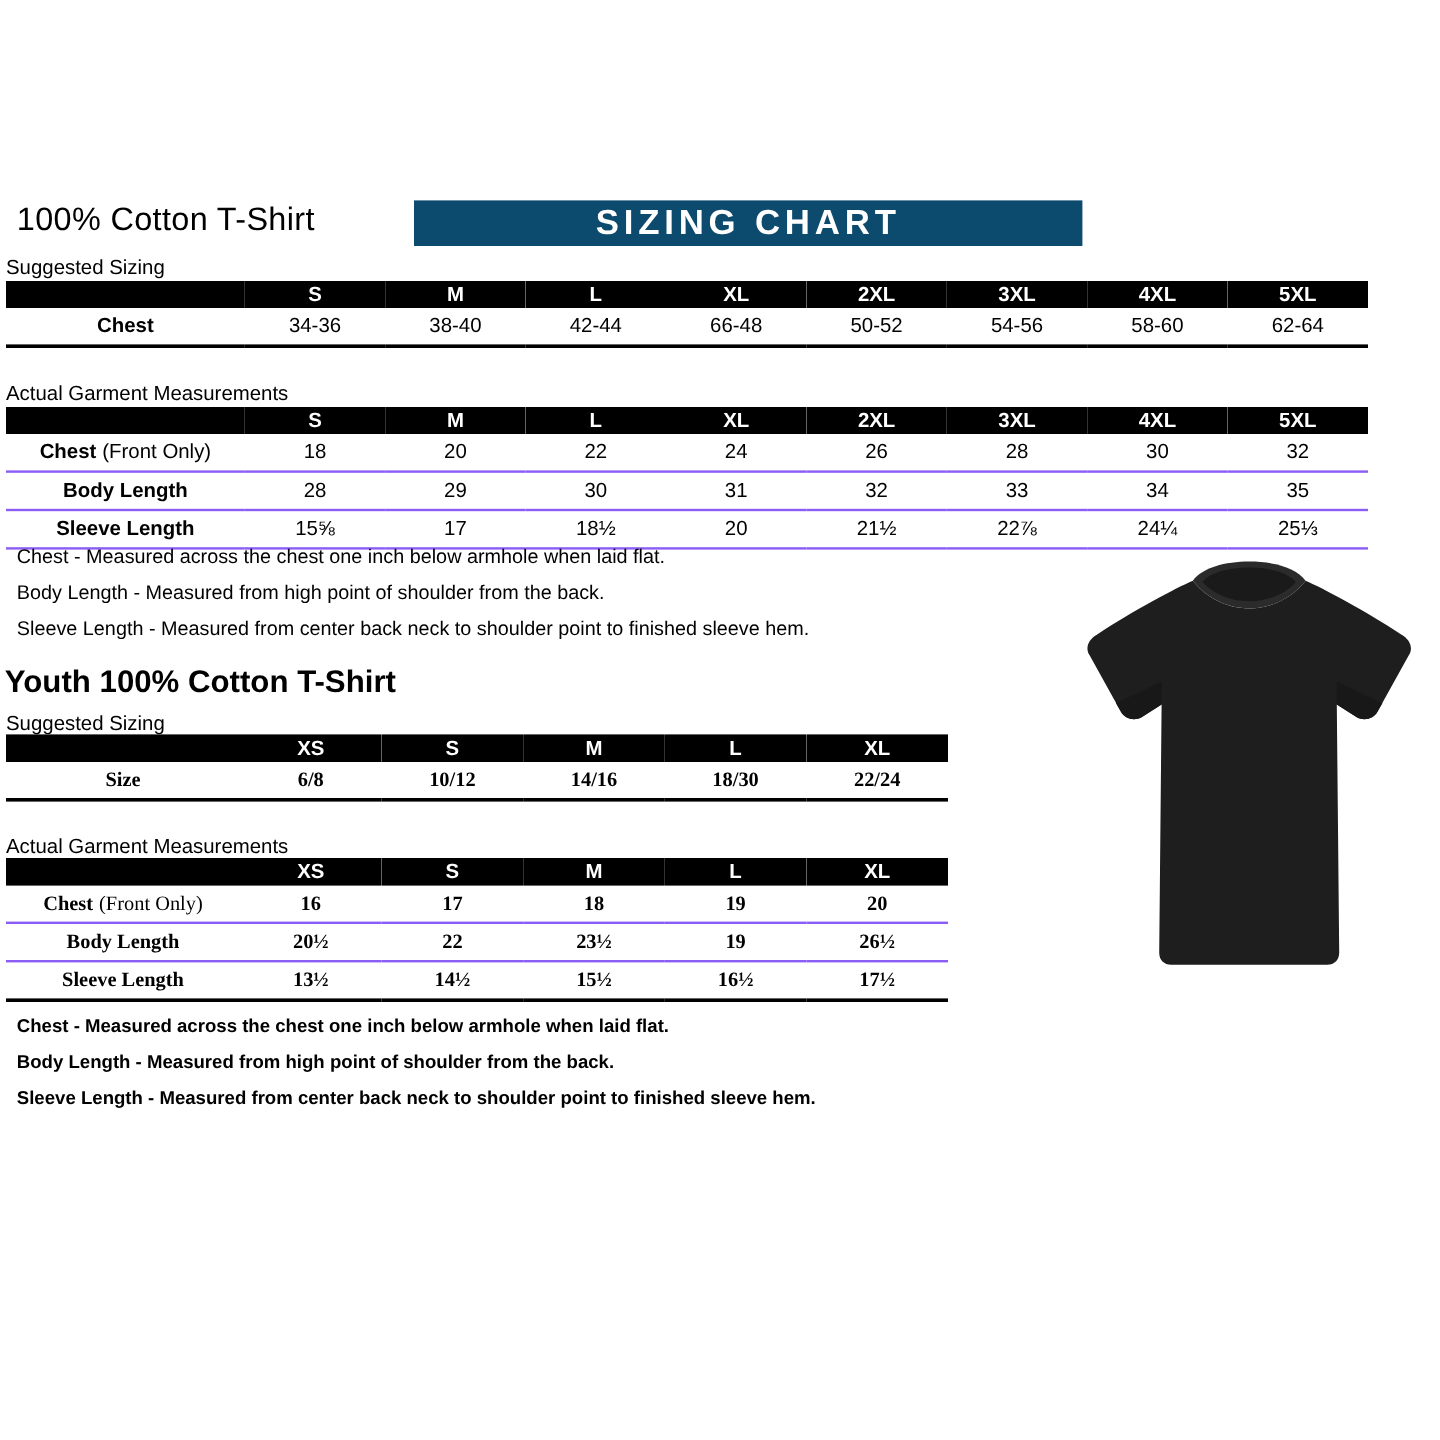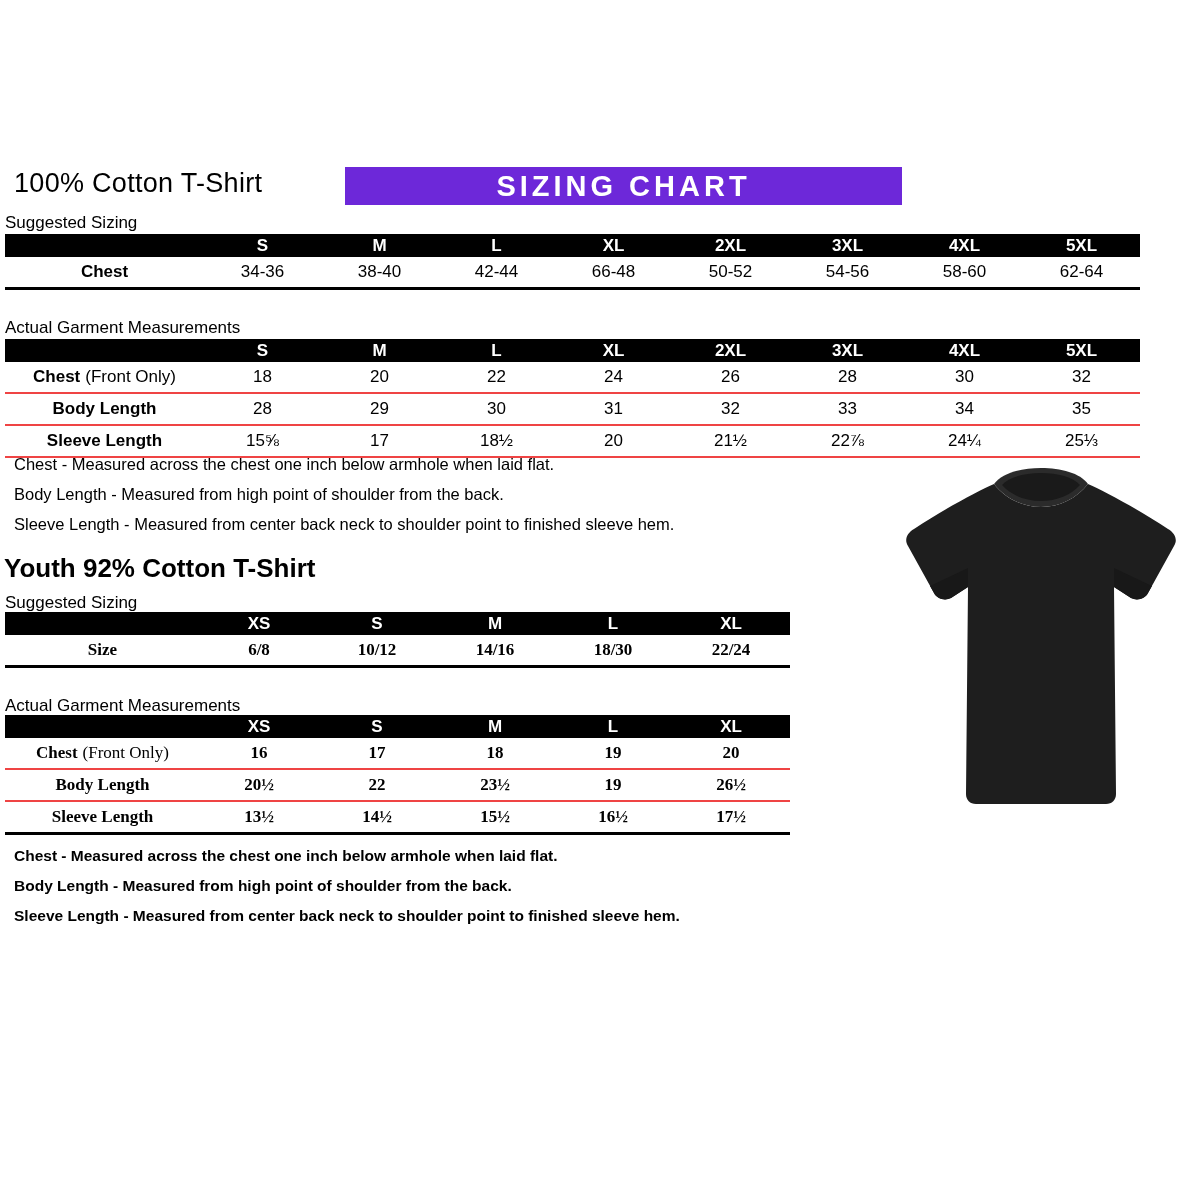--- a/index.html
+++ b/index.html
@@ -12,33 +12,33 @@
     overflow: hidden;
   }
   .abs { position: absolute; }
 
   #page-title {
     left: 14px; top: 168px;
     font-size: 27px; font-weight: 400; letter-spacing: .3px;
   }
   #banner {
     left: 345px; top: 167px; width: 557px; height: 38px;
-    background: #6d28d9; color: #fff;
+    background: #0c4a6e; color: #fff;
     text-align: center; line-height: 38px;
     font-size: 29px; font-weight: 700; letter-spacing: 4px;
   }
   .section-label { font-size: 17px; }
 
   table.sz { border-collapse: collapse; table-layout: fixed; }
   table.sz th, table.sz td { padding: 0; text-align: center; font-size: 17px; overflow: hidden; }
   table.sz thead th { background: #000; color: #fff; font-weight: 700; height: 23px; }
   table.sz tbody td { height: 30px; vertical-align: middle; }
   td.rl, th.rl { text-align: left; padding-left: 9px; font-weight: 700; }
   .suffix { font-weight: 400; margin-left: 5px; }
-  tr.rule2 td { border-bottom: 2px solid #ef4444; }
+  tr.rule2 td { border-bottom: 2px solid #8b5cf6; }
   tr.rule3 td { border-bottom: 3px solid #000; }
   .ybold td { font-weight: 700; font-family: Liberation Serif, serif; }
 
   .note { font-size: 16.5px; white-space: nowrap; }
   .note.heavy { font-weight: 700; font-size: 15.5px; }
 
   #youth-title {
     left: 4px; top: 553px;
     font-size: 26px; font-weight: 700;
   }
@@ -155,21 +155,21 @@
       <td>24¼</td>
       <td>25⅓</td>
     </tr>
   </tbody>
 </table>
 
 <div class="abs note" style="left:14px; top:455px;">Chest - Measured across the chest one inch below armhole when laid flat.</div>
 <div class="abs note" style="left:14px; top:485px;">Body Length - Measured from high point of shoulder from the back.</div>
 <div class="abs note" style="left:14px; top:515px;">Sleeve Length - Measured from center back neck to shoulder point to finished sleeve hem.</div>
 
-<div class="abs" id="youth-title">Youth 92% Cotton T-Shirt</div>
+<div class="abs" id="youth-title">Youth 100% Cotton T-Shirt</div>
 
 <div class="abs section-label" style="left:5px; top:593px;">Suggested Sizing</div>
 
 <table class="sz abs" style="left:5px; top:612px; width:785px;">
   <colgroup>
     <col style="width:195px">
     <col style="width:118px">
       <col style="width:118px">
       <col style="width:118px">
       <col style="width:118px">

